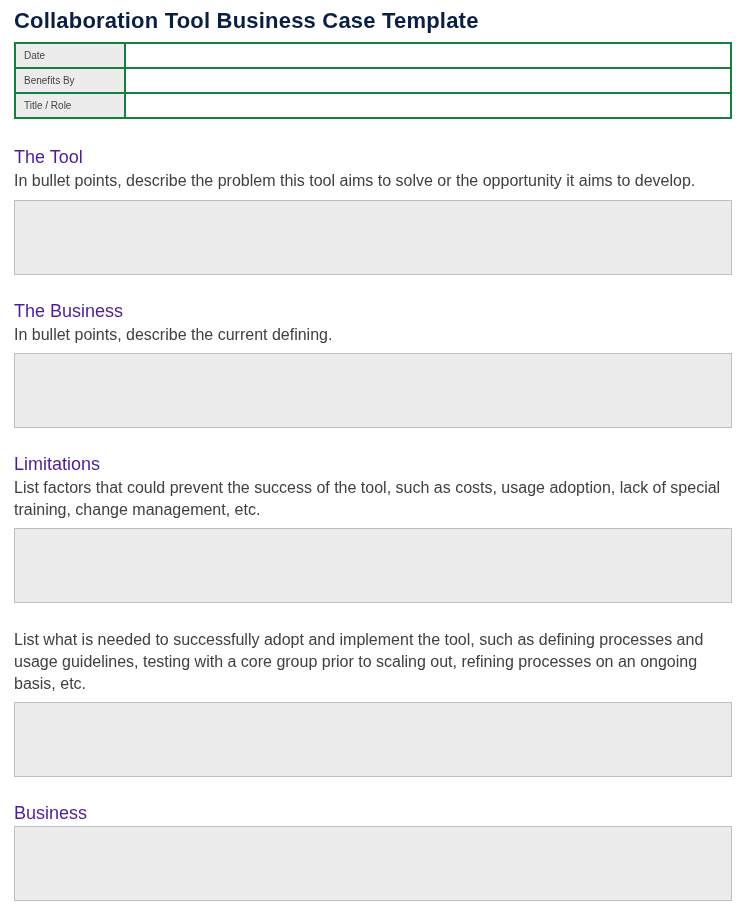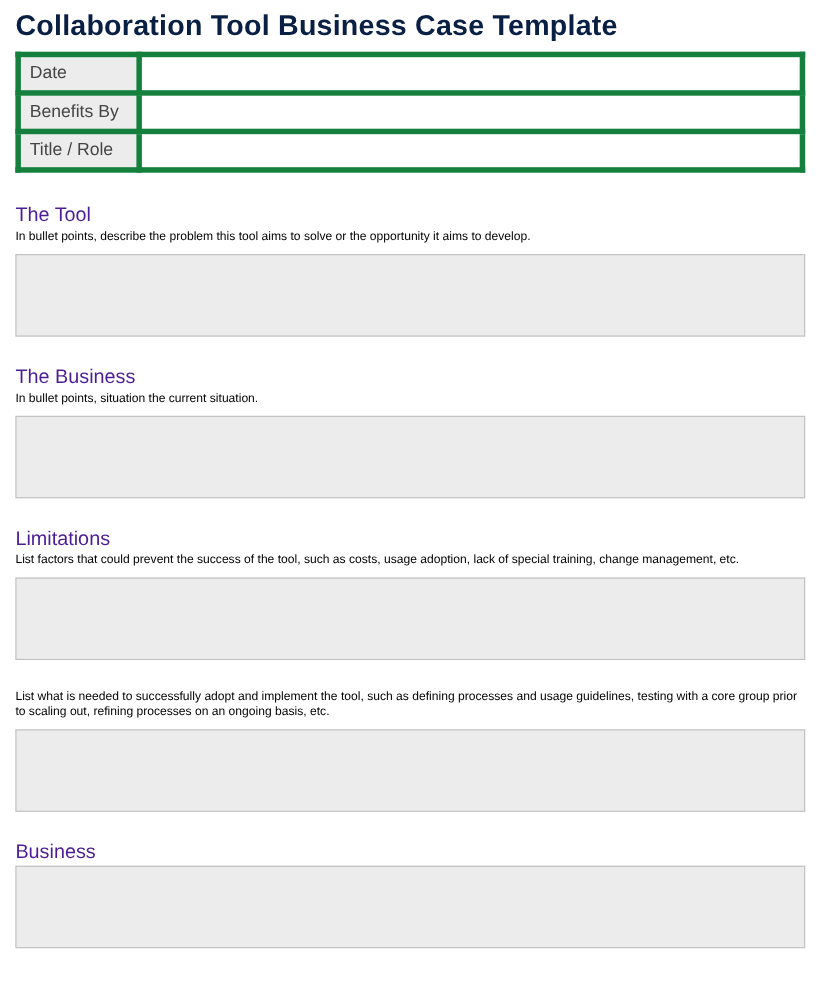--- a/index.html
+++ b/index.html
@@ -6,56 +6,56 @@
   body {
     margin: 0;
     padding: 8px 14px 20px 14px;
     font-family: "Century Gothic", "Trebuchet MS", Arial, sans-serif;
     background: #fff;
     color: #333;
     width: 746px;
   }
   h1.page-title {
     color: #0a1f44;
-    font-size: 26px;
+    font-size: 22px;
     font-weight: bold;
     margin: 0 0 8px 0;
     letter-spacing: 0.2px;
   }
   table.meta {
     border-collapse: collapse;
     width: 100%;
     margin-bottom: 28px;
   }
   table.meta td {
-    border: 5px solid #15803d;
+    border: 2px solid #15803d;
     padding: 6px 8px;
-    font-size: 16px;
+    font-size: 10px;
     color: #444;
   }
   table.meta td.label {
     background: #ececec;
     width: 110px;
   }
   table.meta td.value {
     background: #fff;
   }
   .section {
     margin-bottom: 26px;
   }
   .section h2 {
     color: #4c1d95;
     font-size: 18px;
     font-weight: normal;
     margin: 0 0 2px 0;
   }
   .section p.desc {
     margin: 0 0 8px 0;
-    font-size: 11px;
-    color: #000000;
+    font-size: 16px;
+    color: #404040;
     line-height: 1.35;
   }
   .section .box {
     border: 1px solid #bfbfbf;
     background: #ececec;
     height: 75px;
   }
 </style>
 </head>
 <body>
@@ -80,21 +80,21 @@
   </table>
 
 <div class="section">
   <h2>The Tool</h2>
   <p class="desc">In bullet points, describe the problem this tool aims to solve or the opportunity it aims to develop.</p>
   <div class="box"></div>
 </div>
 
 <div class="section">
   <h2>The Business</h2>
-  <p class="desc">In bullet points, situation the current situation.</p>
+  <p class="desc">In bullet points, describe the current defining.</p>
   <div class="box"></div>
 </div>
 
 <div class="section">
   <h2>Limitations</h2>
   <p class="desc">List factors that could prevent the success of the tool, such as costs, usage adoption, lack of special training, change management, etc.</p>
   <div class="box"></div>
 </div>
 
 <div class="section">

